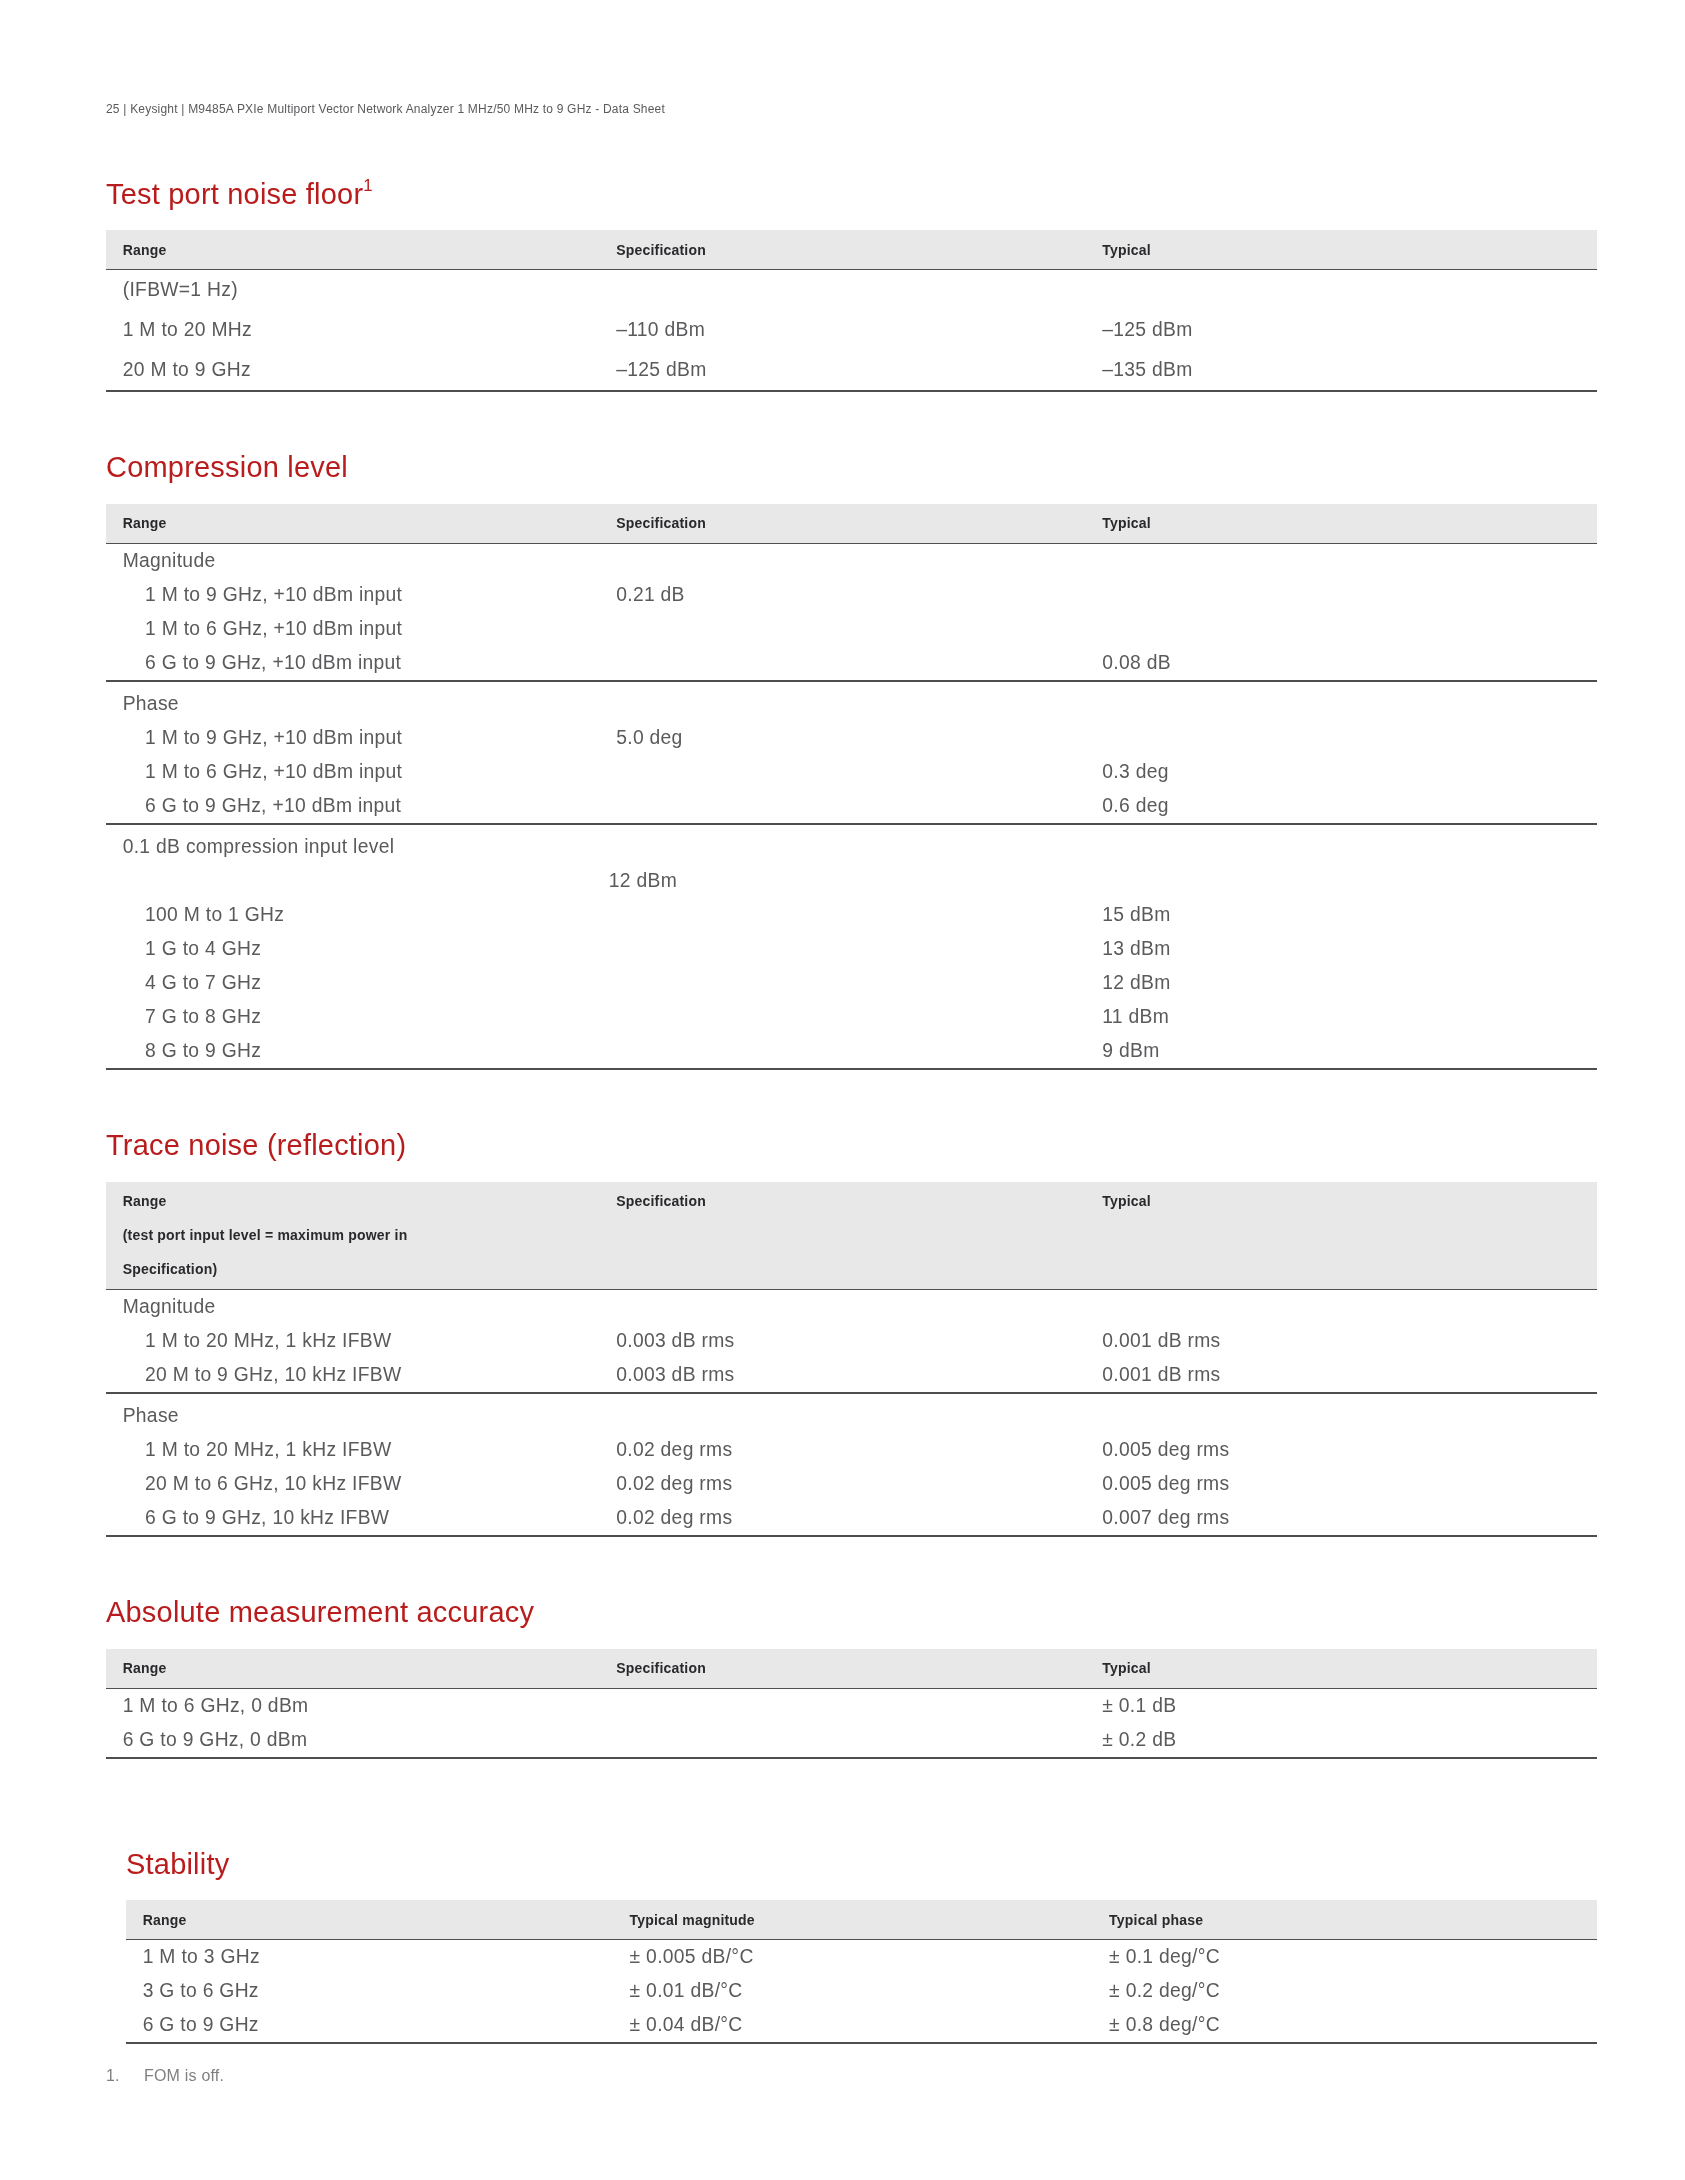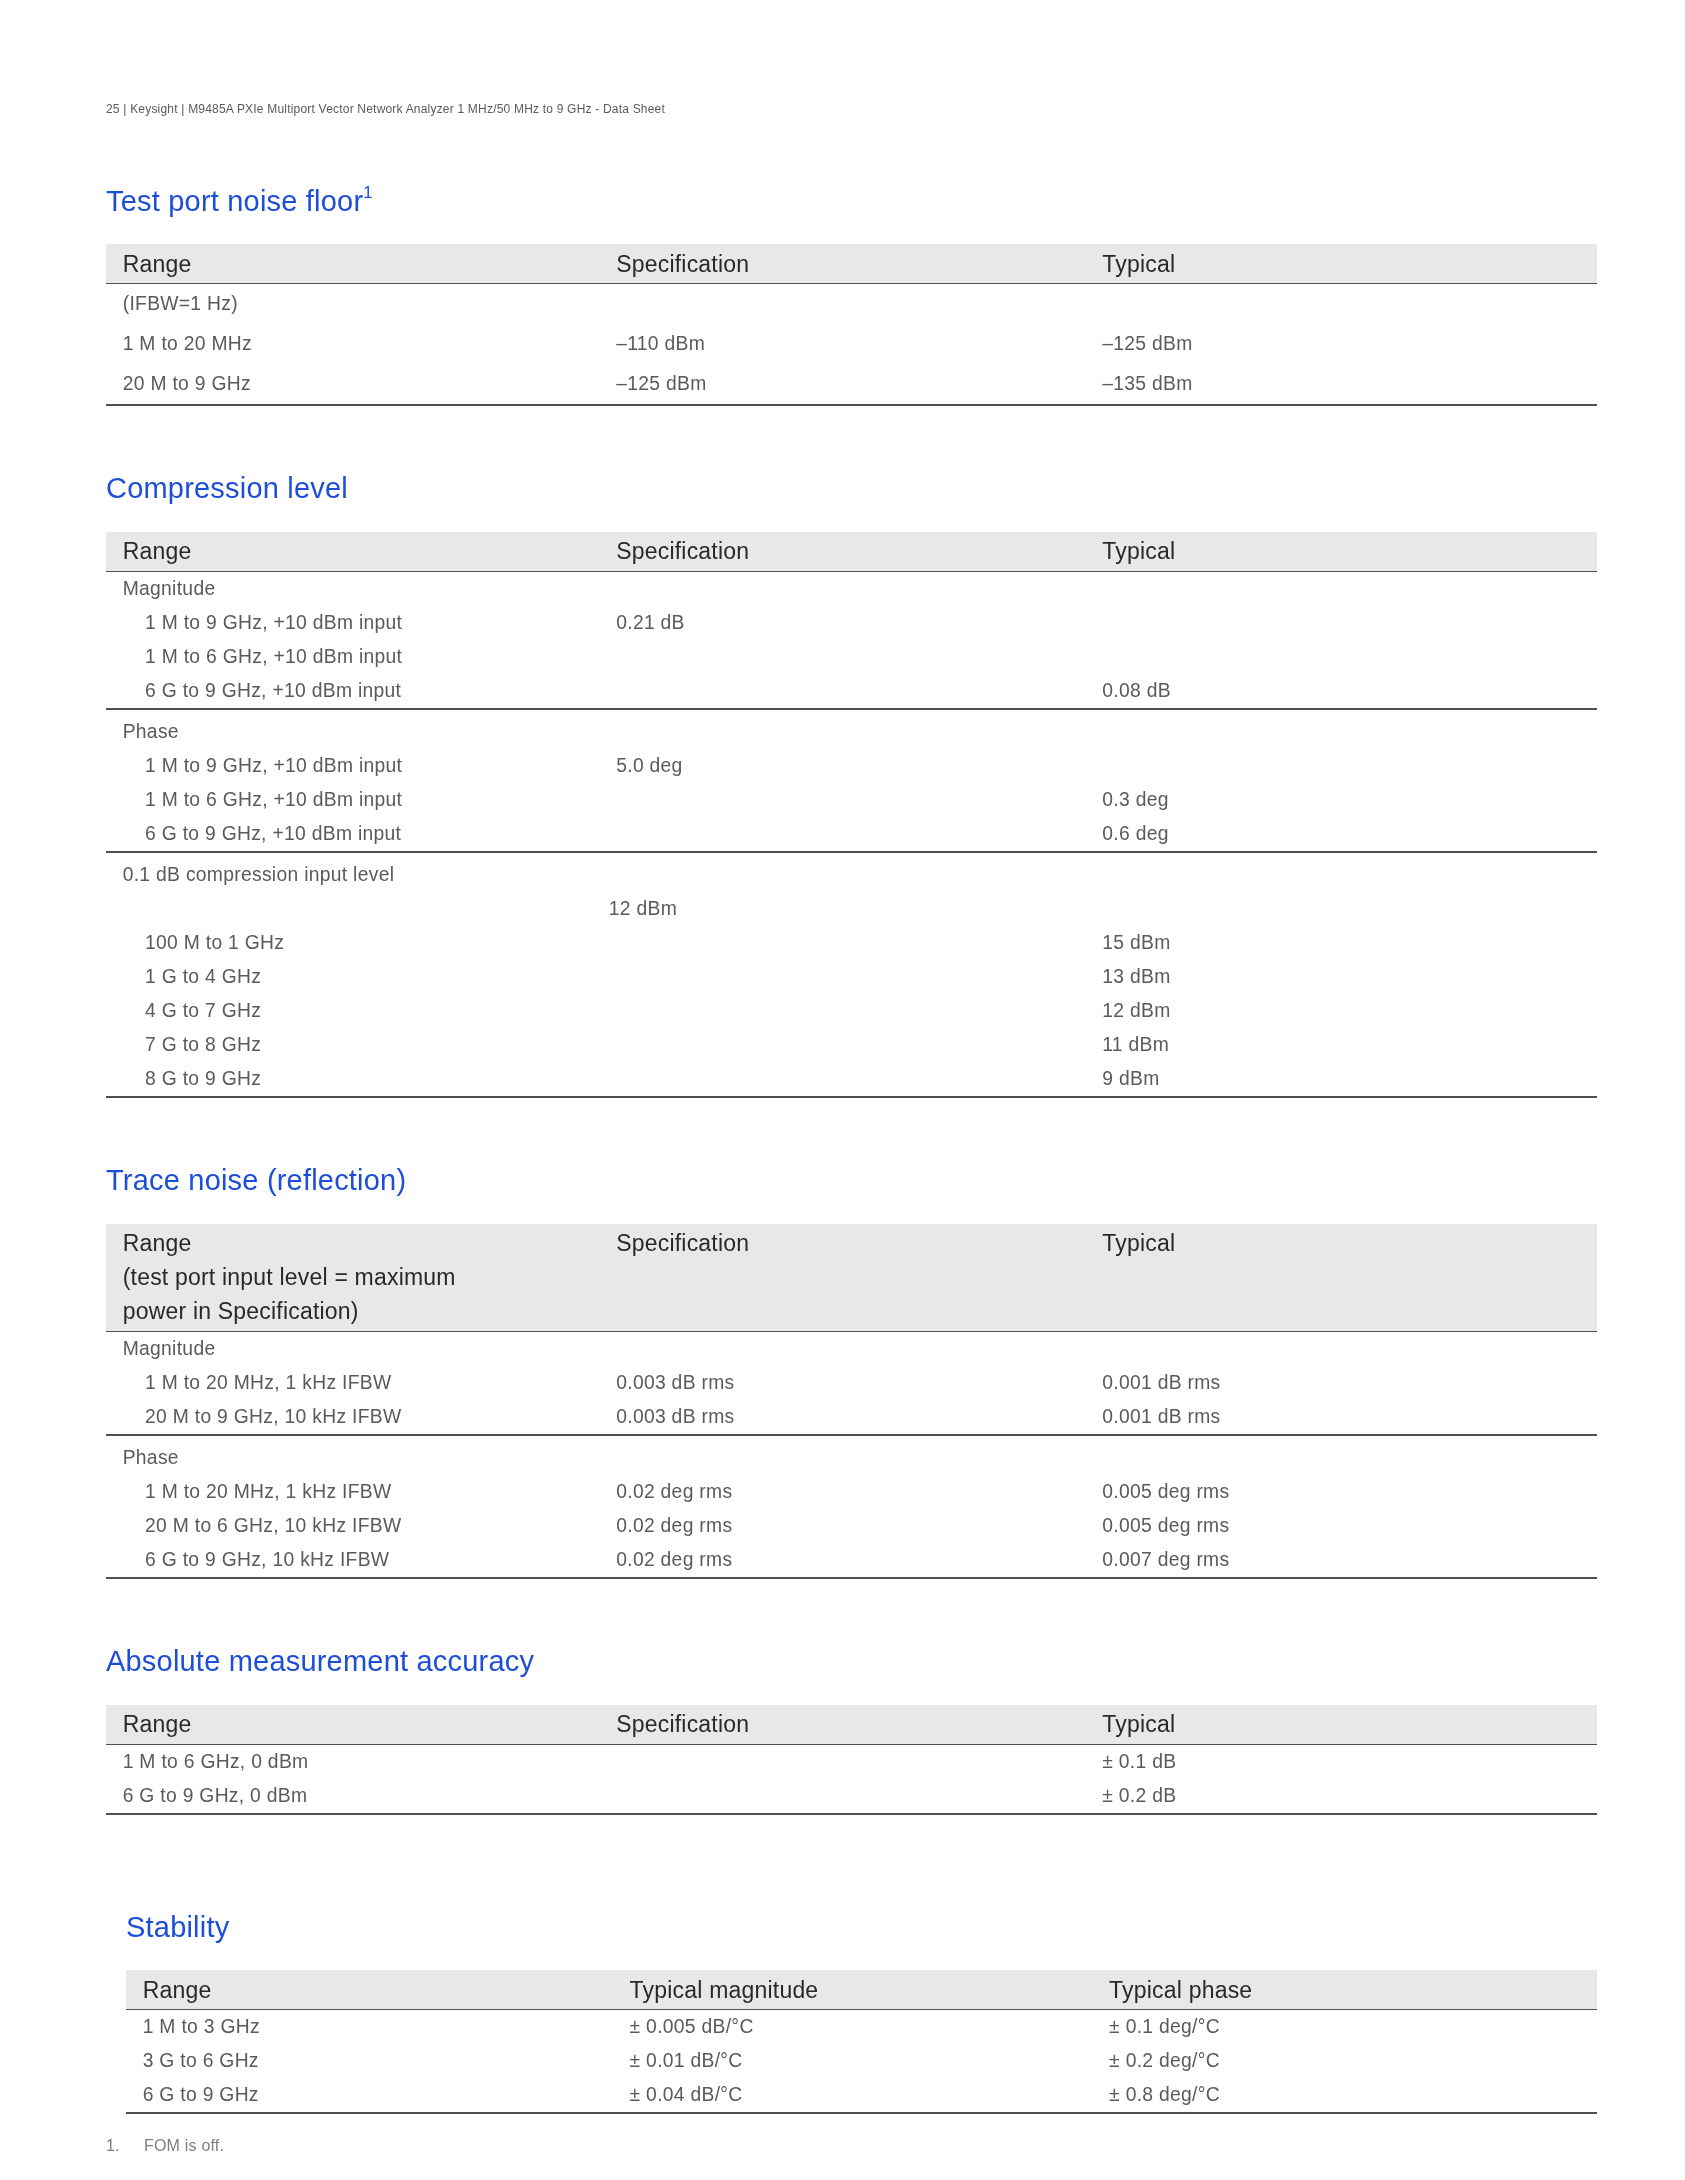--- a/index.html
+++ b/index.html
@@ -22,22 +22,22 @@
     letter-spacing: 0.2px;
   }
 
   .spec-section { margin-top: 58px; }
   .spec-section.gap-sm { margin-top: 49px; }
   .spec-section.gap-lg { margin-top: 88px; margin-left: 20px; }
 
   .section-title {
     font-size: 29px;
     font-weight: 400;
-    color: #1d4ed8;
-    line-height: 49px;
+    color: #b91c1c;
+    line-height: 35px;
     letter-spacing: 0.2px;
     margin-bottom: 18.4px;
   }
   .section-title sup {
     font-size: 16.7px;
     position: relative;
     top: -1.8px;
   }
 
   .spec-table {
@@ -45,22 +45,22 @@
     border-bottom: 2.6px solid #4e4e51;
   }
 
   .t-head {
     display: flex;
     background: #e8e8e9;
     border-bottom: 1.8px solid #505053;
   }
   .t-th {
     padding: 2.6px 8.8px 2.6px 16.7px;
-    font-size: 23px;
-    font-weight: 400;
+    font-size: 14px;
+    font-weight: 700;
     color: #29292c;
     line-height: 34px;
     letter-spacing: 0.2px;
   }
   .t-th-note { max-width: 377px; }
 
   .c0 { width: 33.1%; }
   .c1 { width: 32.6%; }
   .c2 { width: 34.3%; }
 

